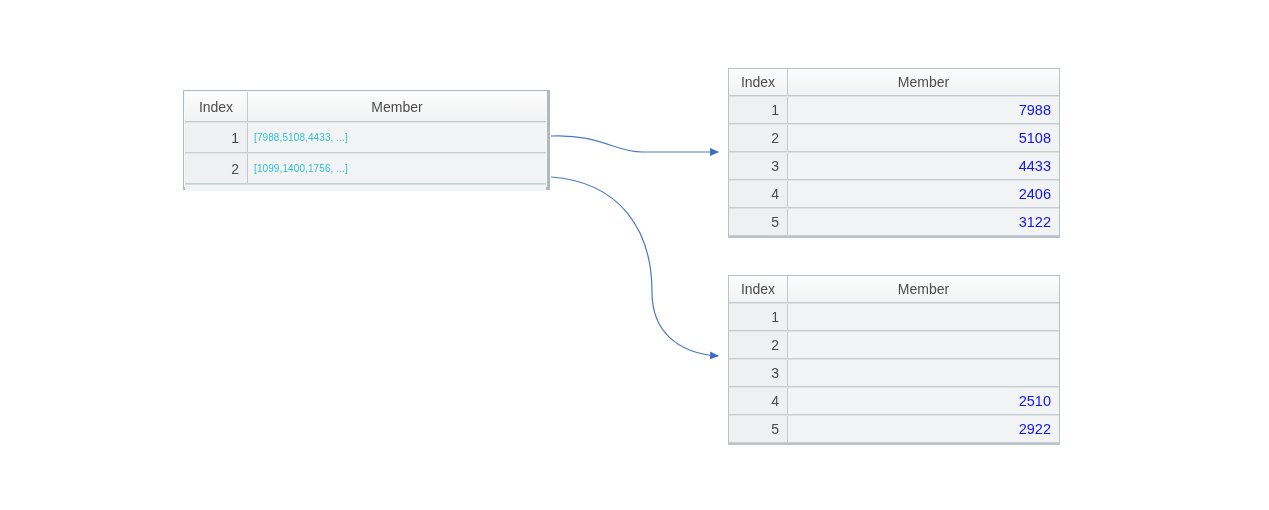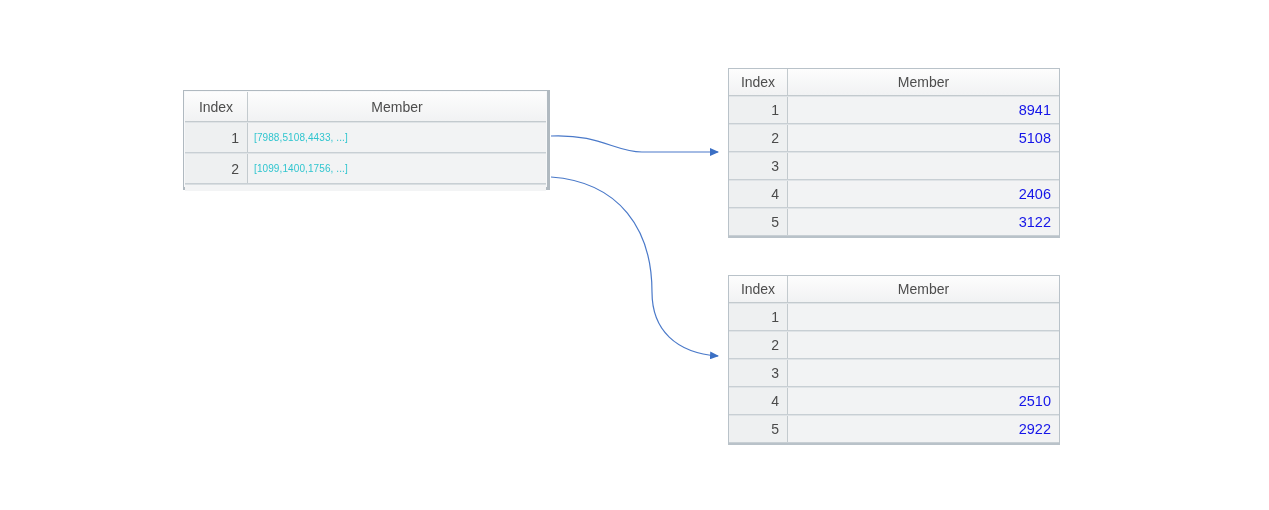--- a/index.html
+++ b/index.html
@@ -158,28 +158,29 @@
 
   <div class="grid grid-right" id="grid-top">
 
     <div class="grid-row head-row grid-head">
       <div class="cell head-cell head-index">Index</div>
       <div class="cell head-cell head-member">Member</div>
     </div>
 
     <div class="grid-row row-sep">
       <div class="cell cell-index">1</div>
-      <div class="cell cell-member num-text">8941</div>
+      <div class="cell cell-member num-text">7988</div>
     </div>
     <div class="grid-row row-sep">
       <div class="cell cell-index">2</div>
       <div class="cell cell-member num-text">5108</div>
     </div>
     <div class="grid-row row-sep">
       <div class="cell cell-index">3</div>
+      <div class="cell cell-member num-text">4433</div>
     </div>
     <div class="grid-row row-sep">
       <div class="cell cell-index">4</div>
       <div class="cell cell-member num-text">2406</div>
     </div>
     <div class="grid-row row-sep">
       <div class="cell cell-index">5</div>
       <div class="cell cell-member num-text">3122</div>
     </div>
   </div>

